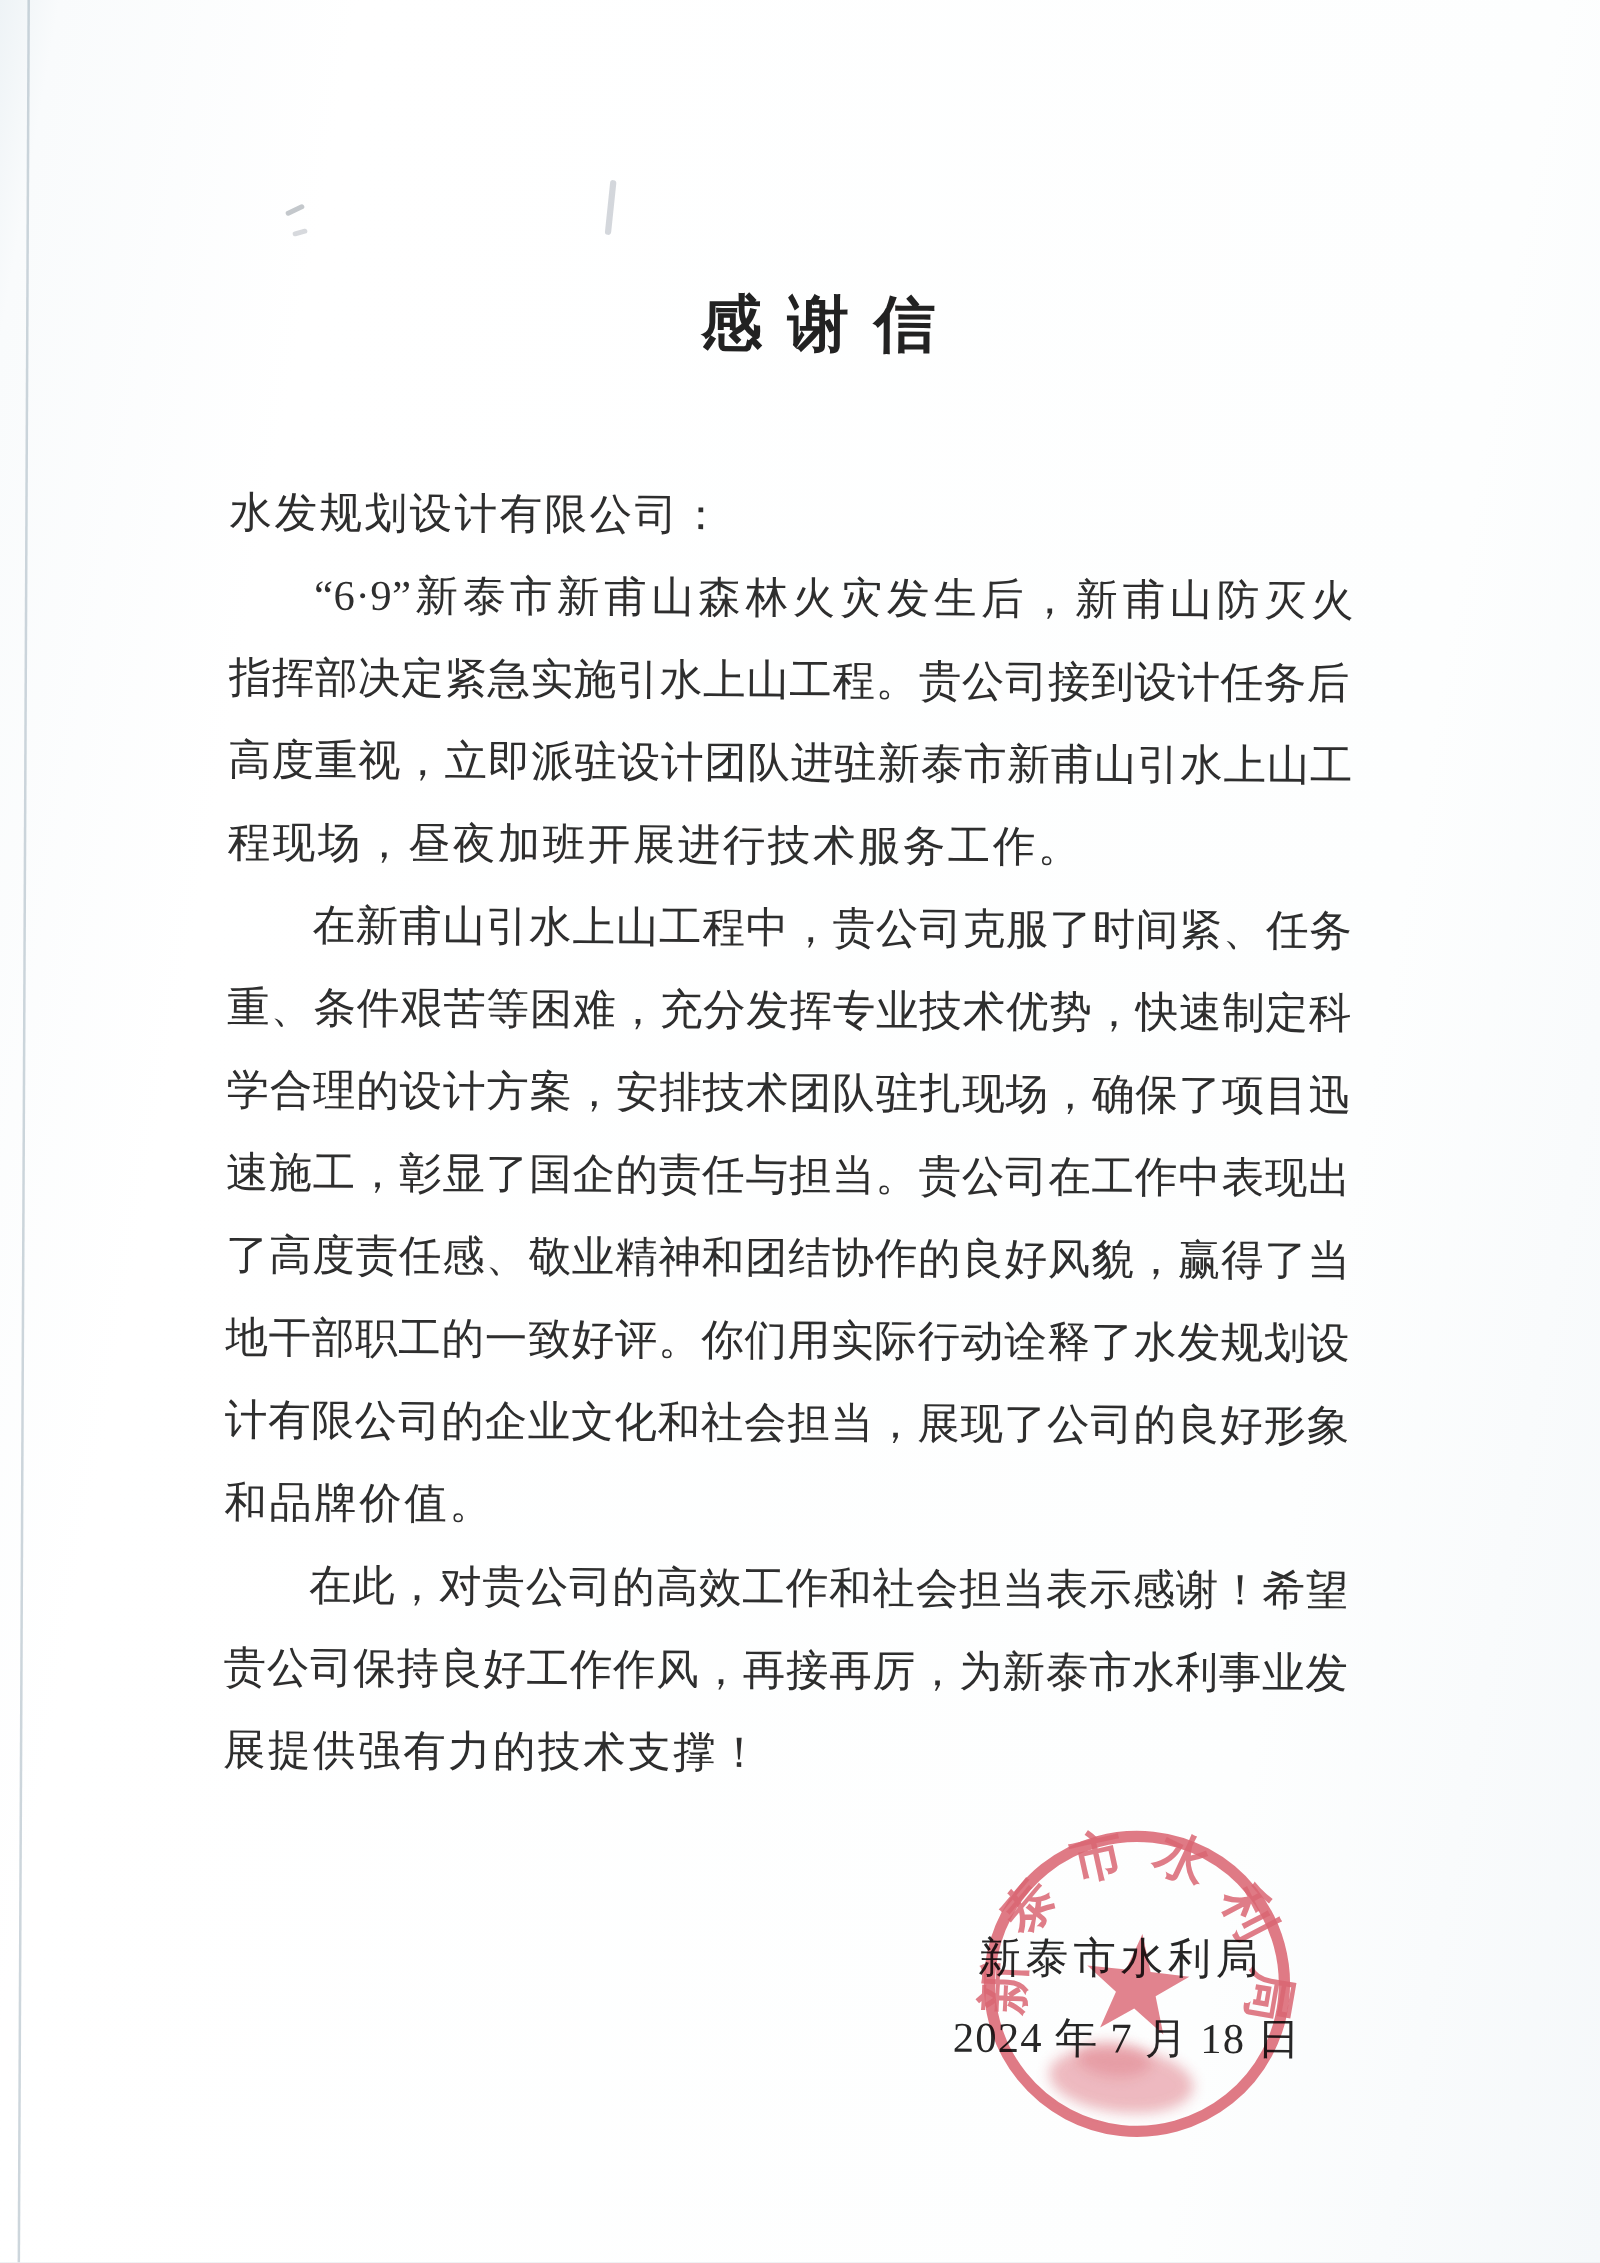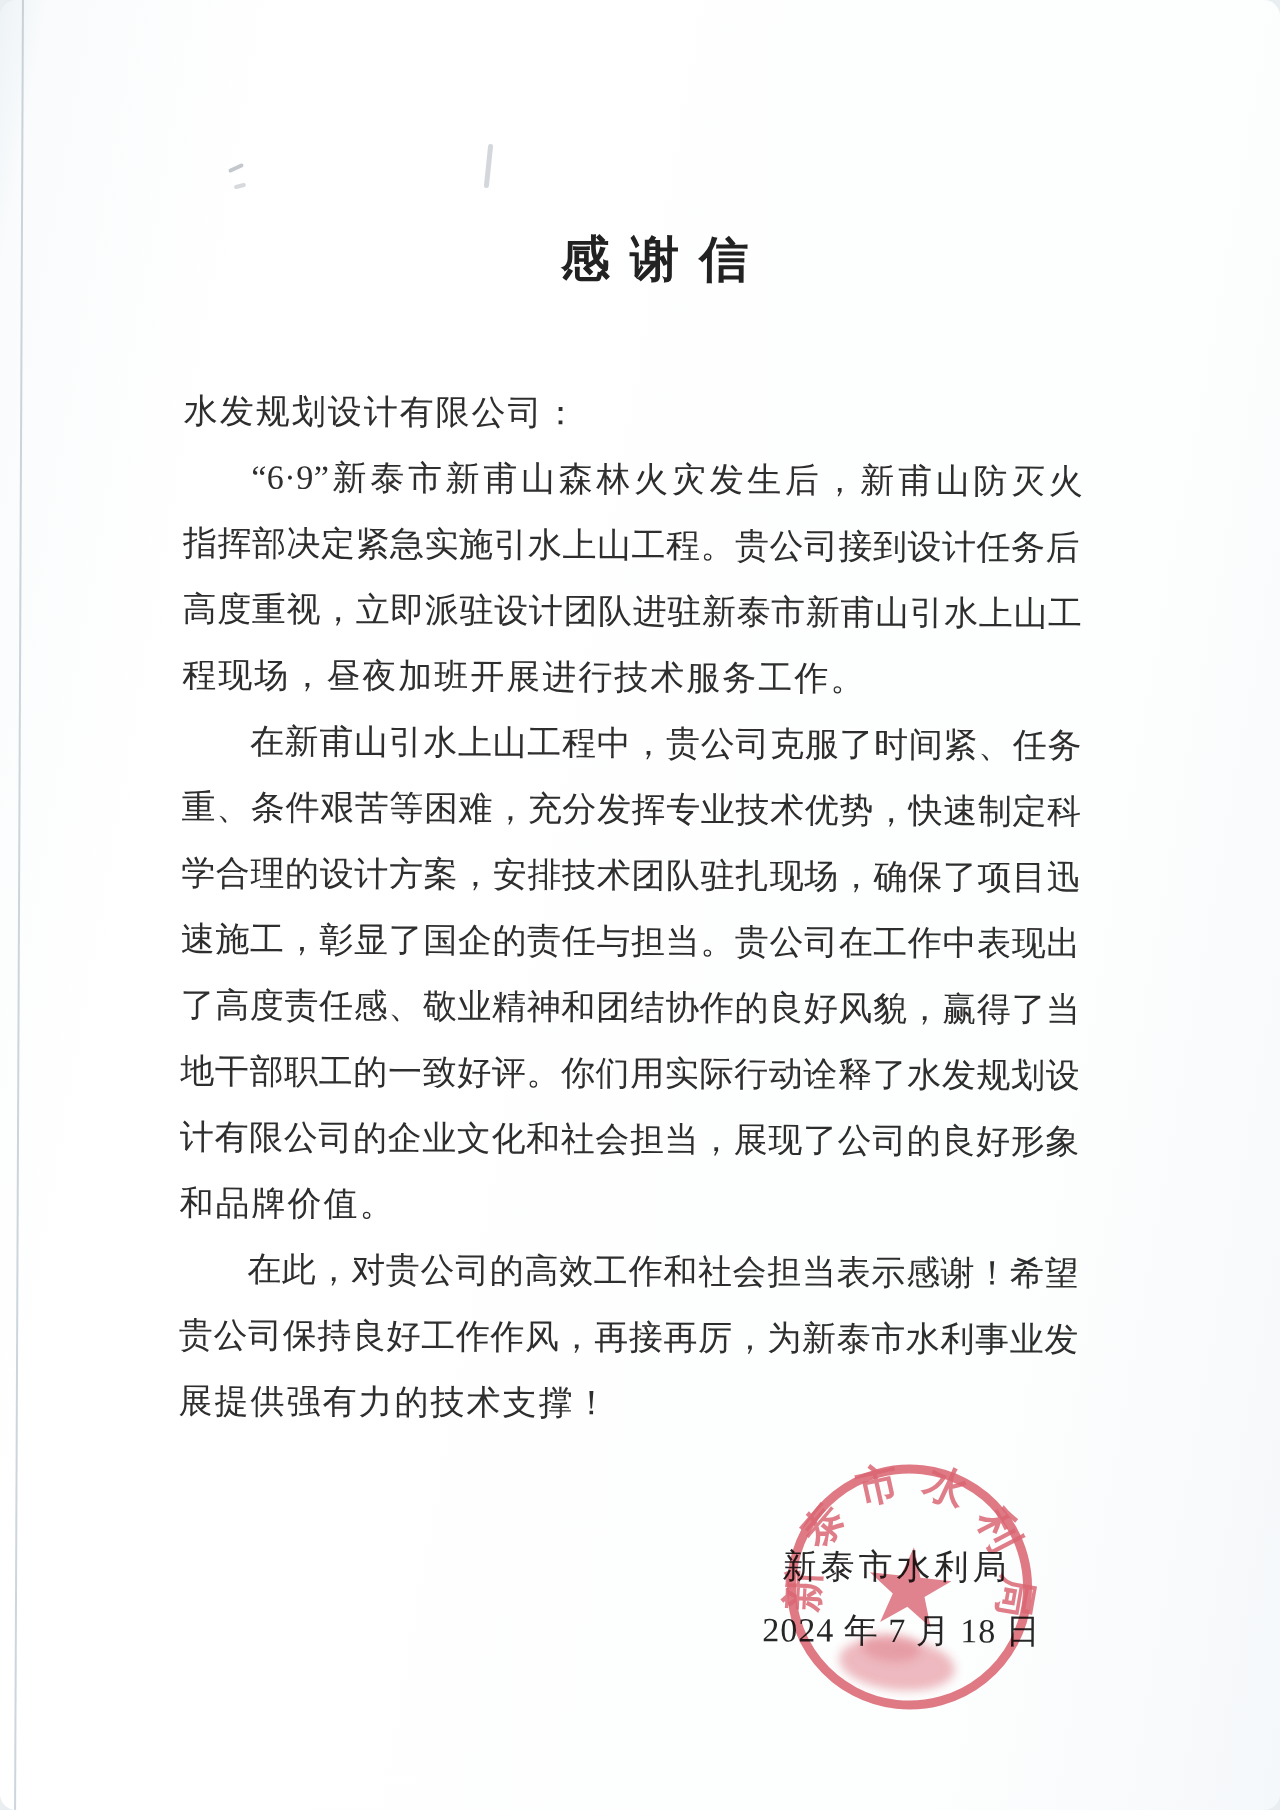--- a/index.html
+++ b/index.html
@@ -4,21 +4,20 @@
 <style>
   html,body{margin:0;padding:0;background:#e9eef1;}
   .page{
     position:relative;
     width:1280px;height:1810px;
     margin:0 auto;
     background:linear-gradient(100deg,#eef3f6 0%,#f9fbfc 3%,#ffffff 18%,#fdfefe 78%,#f5f8fa 100%);
     overflow:hidden;
     font-family:"Liberation Serif","DejaVu Serif",serif;
     color:#2e2e2e;
-    border-radius:16px;
   }
   
   .edge-line{position:absolute;left:18px;top:-6px;width:2px;height:1830px;
     background:rgba(145,165,178,.45);transform:rotate(.25deg);}
   .mark{position:absolute;border-radius:3px;}
   .mark1{left:228px;top:166px;width:16px;height:4px;background:rgba(100,110,122,.38);transform:rotate(-25deg);}
   .mark2{left:486px;top:144px;width:5px;height:44px;background:rgba(120,132,146,.32);transform:rotate(6deg);}
   .mark3{left:234px;top:184px;width:12px;height:4px;background:rgba(110,120,132,.28);transform:rotate(-15deg);}
 
   .letter{position:absolute;left:0;top:0;width:100%;height:100%;transform:rotate(.3deg);transform-origin:40% 30%;}

